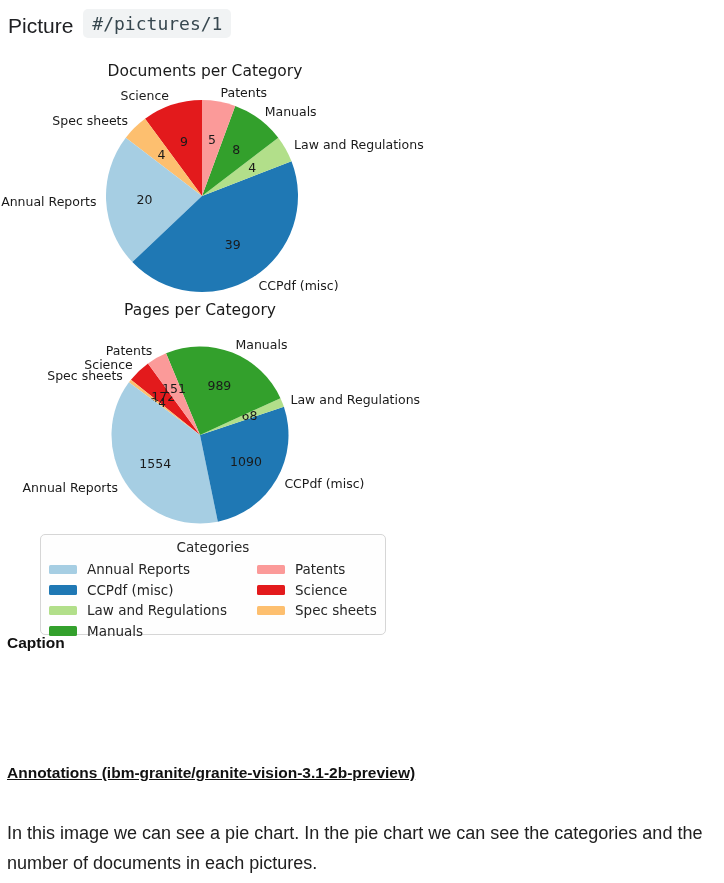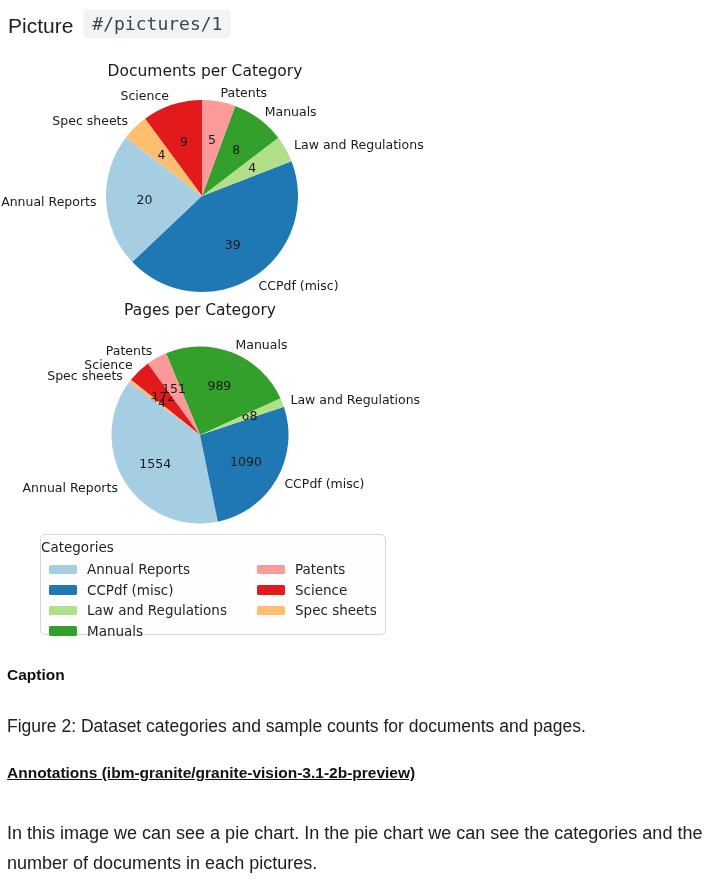--- a/index.html
+++ b/index.html
@@ -11,29 +11,29 @@
   #header .h-chip{font-family:"DejaVu Sans Mono","Liberation Mono",monospace;
       font-size:18px;color:#37474f;background:#f1f3f4;border-radius:5px;padding:4px 9px;}
   
   svg{position:absolute;left:0;}
   svg text{font-family:"DejaVu Sans",sans-serif;fill:#1a1a1a;}
   .chart-title{font-size:15.5px;}
   
   #legend{position:absolute;left:40px;top:534px;width:346px;height:101px;background:#fefefe;
       border:1.3px solid #d6d6d6;border-radius:5px;box-sizing:border-box;
       font-family:"DejaVu Sans",sans-serif;font-size:13.5px;color:#262626;}
-  #legend .lg-title{position:absolute;left:0;right:0;top:4px;text-align:left;}
+  #legend .lg-title{position:absolute;left:0;right:0;top:4px;text-align:center;}
   .lg-col{position:absolute;top:24px;}
   #lg-col-0{left:8px;} #lg-col-1{left:216px;}
   .lg-item{display:flex;align-items:center;height:20.6px;}
   .lg-swatch{width:28px;height:9.5px;border-radius:1.5px;margin-right:10px;flex:0 0 auto;}
   
   .b-heading{position:absolute;left:7px;font-size:15.5px;font-weight:bold;color:#111;}
   .b-text{position:absolute;left:7px;font-size:17.5px;color:#202020;}
-  #caption-heading{top:666px;}
+  #caption-heading{top:634px;}
   #figure-text{top:716px;}
   #annotations-heading{top:764px;text-decoration:underline;}
   #annotation-text{top:818px;width:700px;font-size:18px;line-height:30px;}
 </style>
 </head>
 <body>
 
 <div id="page">
 
   <div id="header">
@@ -125,17 +125,16 @@
           <span>Science</span>
         </div>
         <div class="lg-item">
           <span class="lg-swatch" style="background: rgb(253, 191, 111);"></span>
           <span>Spec sheets</span>
         </div>
       </div>
   </div>
 
   <div id="caption-heading" class="b-heading">Caption</div>
-  <div id="figure-text" class="b-text">Figure 2: Dataset categories and sample counts for documents and pages.</div>
   <div id="annotations-heading" class="b-heading">Annotations (ibm-granite/granite-vision-3.1-2b-preview)</div>
   <div id="annotation-text" class="b-text">In this image we can see a pie chart. In the pie chart we can see the categories and the number of documents in each pictures.</div>
 
 </div>
 
 </body></html>

